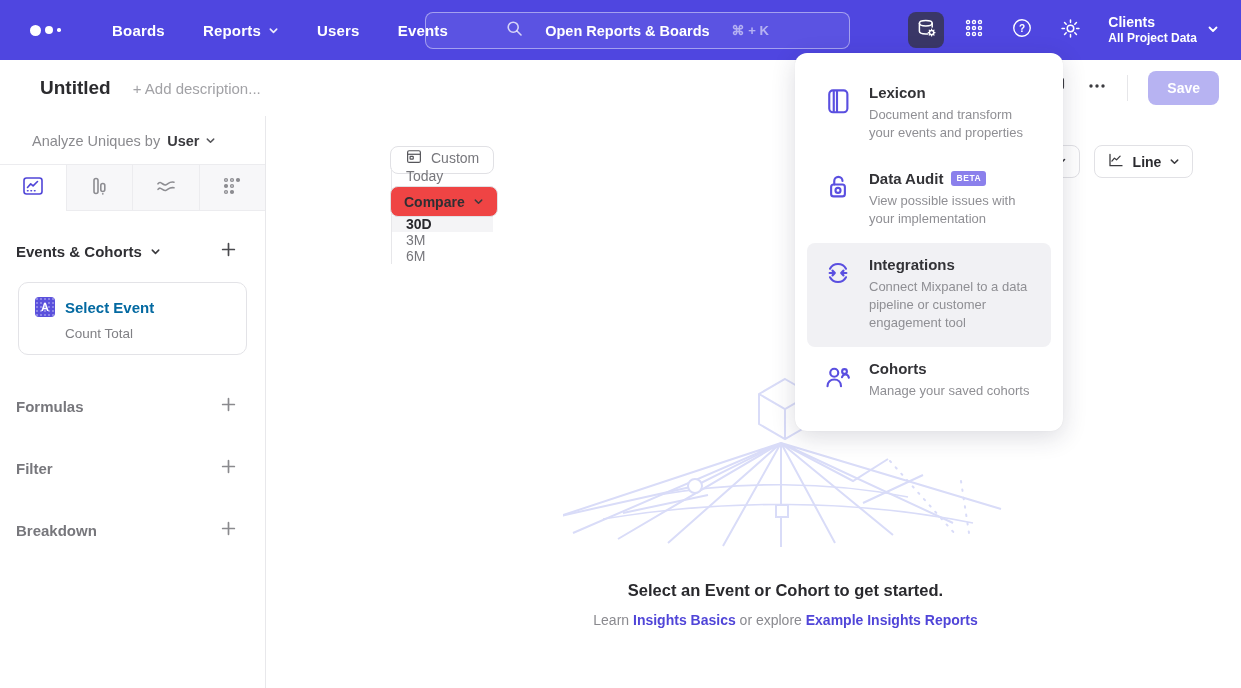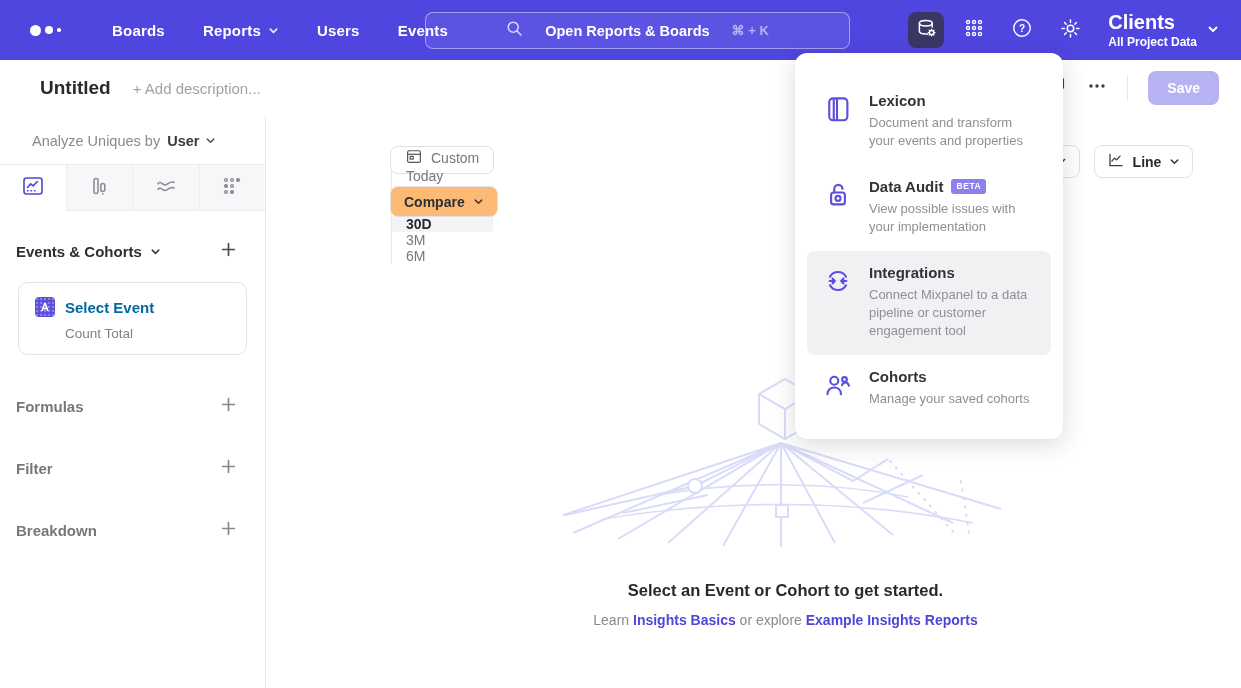--- a/index.html
+++ b/index.html
@@ -22,21 +22,21 @@
                 justify-content:center; gap:22px; color:#fff; cursor:text; }
   #nav-search .ph { font-size:14.5px; font-weight:600; }
   #nav-search .kbd { font-size:13px; color:rgba(255,255,255,.55); font-weight:600; }
   .nav-icon-btn { width:36px; height:36px; border-radius:8px; display:flex;
                   align-items:center; justify-content:center; cursor:pointer; }
   .nav-icon-btn.active { background:#3a3767; }
   #nav-right { position:absolute; right:0; top:0; height:60px; display:flex;
                align-items:center; gap:12px; padding-right:22px; }
   #project-switch { display:flex; align-items:center; gap:10px; color:#fff;
                     cursor:pointer; margin-left:8px; }
-  #project-switch .pname { font-size:20px; font-weight:700; line-height:1.25; }
+  #project-switch .pname { font-size:14px; font-weight:700; line-height:1.25; }
   #project-switch .pscope{ font-size:12px; font-weight:700; line-height:1.25; }
 
   
   #report-header { position:absolute; left:0; top:60px; width:1241px; height:56px;
                    background:#fff; display:flex; align-items:center; }
   #report-title { font-size:19px; font-weight:700; color:#2b2b2e; margin-left:40px; cursor:text; }
   #report-desc { font-size:15px; color:#a2a2a6; margin-left:22px; cursor:text; }
   #header-actions { position:absolute; right:22px; top:0; height:56px; display:flex;
                     align-items:center; gap:20px; }
   .hdr-icon { color:#3c3c40; display:flex; align-items:center; cursor:pointer; }
@@ -80,21 +80,21 @@
   
   #range-control { position:absolute; left:390px; top:146px; height:28px; display:flex;
                    border:1px solid #e1e1e5; border-radius:8px; background:#fff;
                    align-items:stretch; z-index:1;flex-direction:column; }
   .range-seg { display:flex; align-items:center; gap:8px; padding:0 14px; font-size:14px;
                color:#77777c; border-left:1px solid #e7e7ea; cursor:pointer; white-space:nowrap; }
   .range-seg:first-child { border-left:none; border-radius:7px 0 0 7px; }
   .range-seg.active { background:#f4f4f6; color:#29292d; font-weight:700; }
   #compare-btn { position:absolute; left:390px; top:186px; height:31px; display:flex;
                  align-items:center; gap:8px; padding:0 13px; border:1px solid #e1e1e5;
-                 border-radius:8px; background:#fdba74; font-size:14px; font-weight:600;
+                 border-radius:8px; background:#ef4444; font-size:14px; font-weight:600;
                  color:#2f2f33; cursor:pointer; z-index:1; }
   #hidden-dropdown { position:absolute; left:985px; top:145px; width:95px; height:33px;
                      border:1px solid #e1e1e5; border-radius:8px; background:#fff;
                      display:flex; align-items:center; justify-content:flex-end;
                      padding-right:12px; color:#3a3a3e; cursor:pointer; z-index:1; }
   #linetype-btn { position:absolute; left:1094px; top:145px; width:99px; height:33px;
                   border:1px solid #e1e1e5; border-radius:8px; background:#fff;
                   display:flex; align-items:center; justify-content:center; gap:8px;
                   font-size:14px; font-weight:600; color:#2a2a2e; cursor:pointer; z-index:1; }
 
@@ -102,21 +102,21 @@
   #illustration { position:absolute; left:563px; top:353px; z-index:0; }
   #empty-title { position:absolute; left:330px; top:581px; width:911px; text-align:center;
                  font-size:16.5px; font-weight:700; color:#29292d; }
   #empty-sub { position:absolute; left:330px; top:612px; width:911px; text-align:center;
                font-size:14px; color:#8a8a8f; }
   #empty-sub a { color:#5045d8; font-weight:700; text-decoration:none; cursor:pointer; }
 
   
   #data-menu { position:absolute; left:795px; top:53px; width:268px; background:#fff;
                border-radius:12px; box-shadow:0 6px 24px rgba(40,40,70,.16), 0 0 1px rgba(0,0,0,.1);
-               padding:26px 12px 16px 12px; z-index:50; }
+               padding:18px 12px 16px 12px; z-index:50; }
   .menu-item { display:flex; gap:16px; padding:13px 14px 15px 16px; border-radius:8px;
                cursor:pointer; }
   .menu-item.hovered { background:#f1f1f4; }
   .menu-item .mi-icon { width:30px; flex:0 0 30px; color:#5a4fe0; padding-top:2px; }
   .menu-item .mi-title { font-size:15px; font-weight:700; color:#333337; display:flex;
                          align-items:center; gap:8px; }
   .menu-item .mi-desc { font-size:13px; color:#8f8f94; line-height:1.38; margin-top:5px;
                         max-width:172px; }
   .beta-badge { background:#8b80ec; color:#fff; font-size:8.5px; font-weight:700;
                 letter-spacing:.6px; border-radius:3px; padding:2.5px 5px; }

